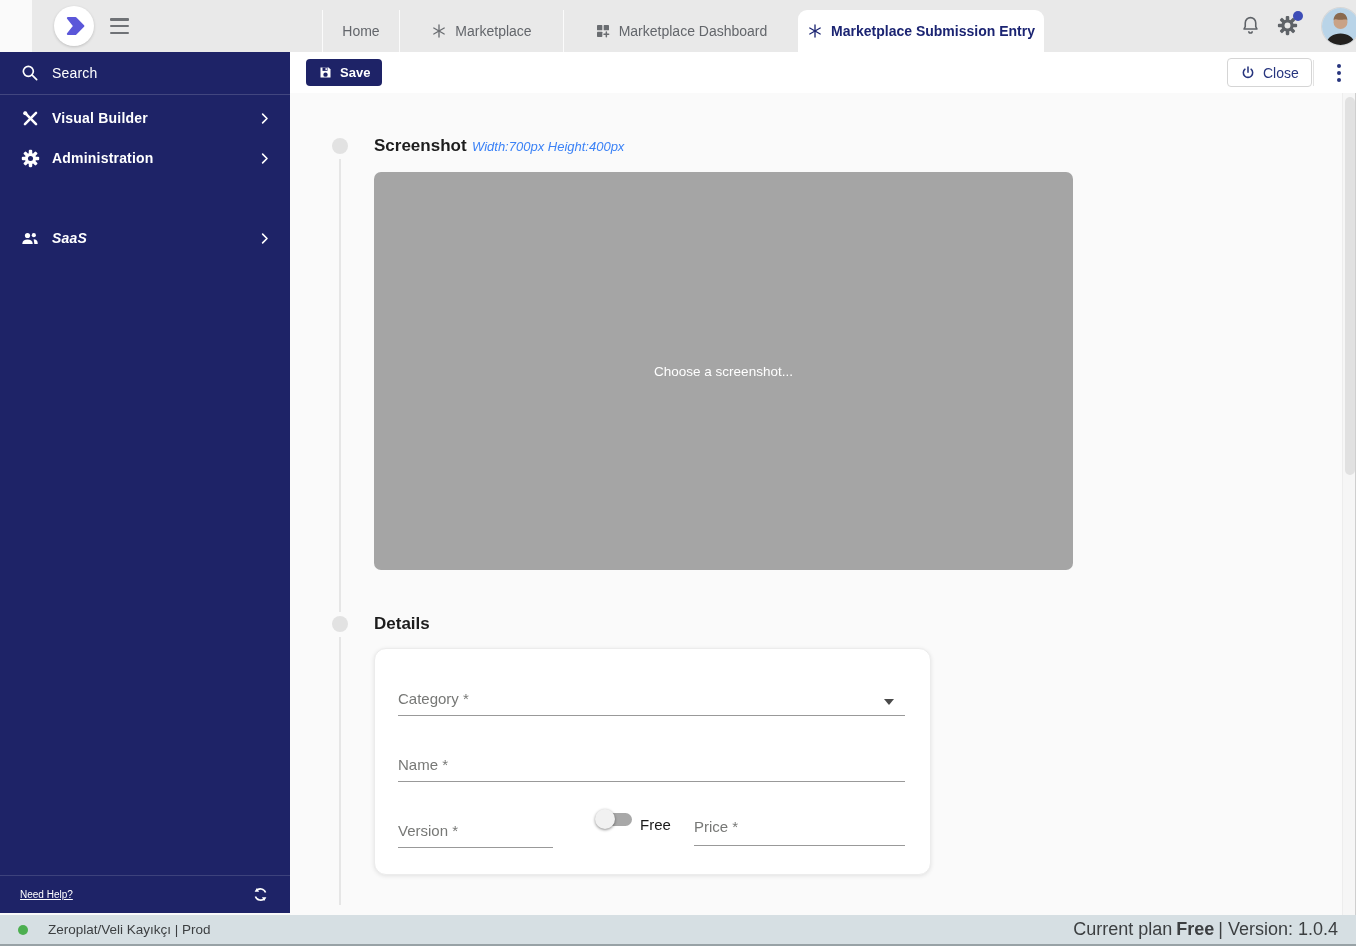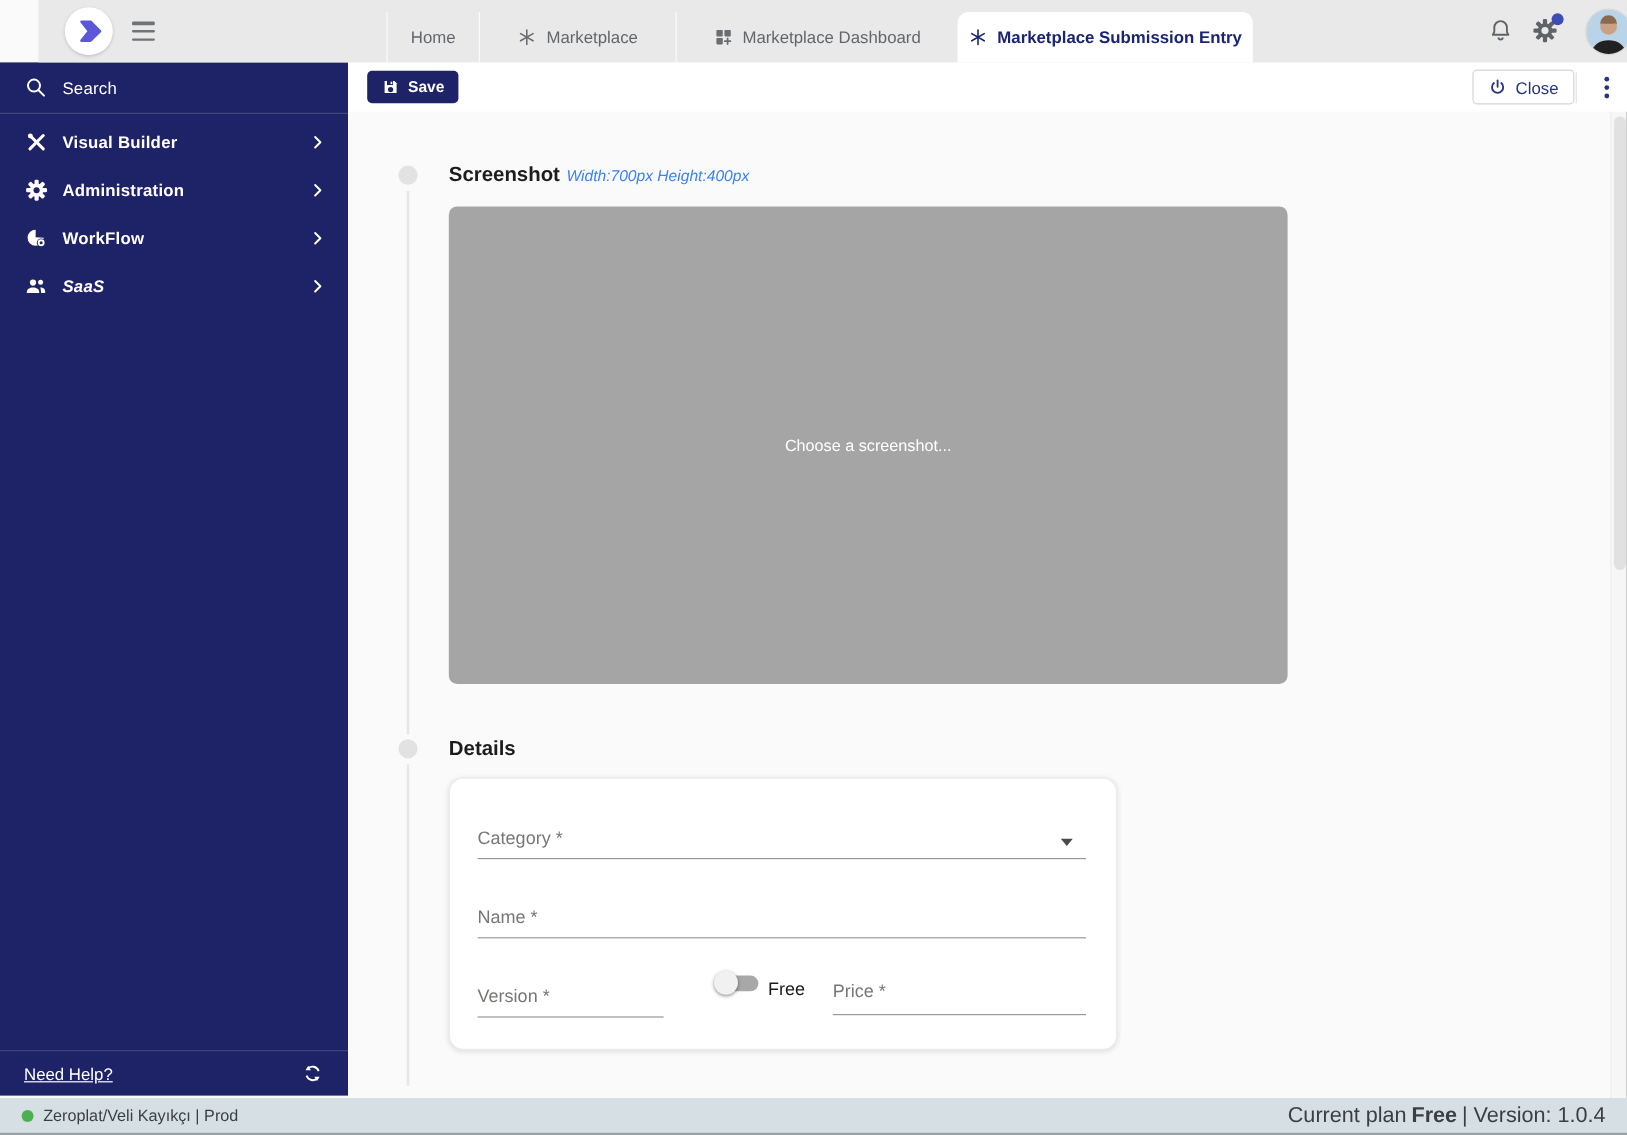--- a/index.html
+++ b/index.html
@@ -29,21 +29,21 @@
   
   .sidebar { position:absolute; left:0; top:52px; width:290px; height:861px; background:#1e2367; color:#fff; z-index:4; }
   .side-row { position:absolute; left:0; width:290px; height:40px; display:flex; align-items:center; cursor:pointer; }
   .side-row .sicon { position:absolute; left:18px; width:24px; display:flex; justify-content:center; }
   .side-row .slabel { position:absolute; left:52px; font-size:14px; font-weight:bold; letter-spacing:.2px; }
   .side-row .chev { position:absolute; right:18px; display:flex; }
   .side-search { top:0; height:43px; border-bottom:1px solid rgba(255,255,255,.16);text-align:center; }
   .side-search .slabel { font-weight:normal; }
   .side-footer { position:absolute; left:0; bottom:0; width:290px; height:38px; border-top:1px solid rgba(255,255,255,.14);
     display:flex; align-items:center; justify-content:space-between; padding:0 20px; }
-  .help-link { color:#fff; font-size:14px; text-decoration:underline; cursor:pointer; }
+  .help-link { color:#fff; font-size:10px; text-decoration:underline; cursor:pointer; }
   .refresh-btn { cursor:pointer; display:flex; }
 
   
   .main-toolbar { position:absolute; left:290px; top:52px; width:1066px; height:41px; background:#fff; z-index:3; }
   .btn-save { position:absolute; left:16px; top:7px; height:27px; padding:0 12px; background:#1e2367; color:#fff;
     border:none; border-radius:4px; font-size:13px; font-weight:bold; display:flex; align-items:center; gap:7px; cursor:pointer; font-family:inherit; }
   .btn-close { position:absolute; left:937px; top:6px; height:29px; padding:0 12px; background:#fff; color:#27357e;
     border:1px solid #d5d5d5; border-radius:4px; font-size:14px; display:flex; align-items:center; gap:7px; cursor:pointer; font-family:inherit; }
   .tb-divider { position:absolute; left:1023px; top:8px; width:1px; height:26px; background:#e3e3e3; }
   .kebab { position:absolute; left:1037px; top:9px; width:24px; height:24px; display:flex; flex-direction:column;
@@ -73,21 +73,21 @@
     box-shadow:0 1px 3px rgba(0,0,0,.45); }
 
   
   .scroll-track { position:absolute; left:1052px; top:0; width:14px; height:822px; background:#f6f6f6;
     border-left:1px solid #ededed; border-right:1px solid #cfcfcf; }
   .scroll-thumb { position:absolute; left:1.5px; top:4px; width:10px; height:378px; background:#e1e1e1; border-radius:6px; cursor:pointer; }
 
   
   .statusbar { position:absolute; left:0; top:915px; width:1356px; height:31px; background:#d6dfe3;
     border-bottom:2px solid #98a2a6; display:flex; align-items:center; justify-content:space-between; padding:0 18px; z-index:6; }
-  .status-left { display:flex; align-items:center; gap:8px; font-size:13.5px; color:#3c3f41; }
+  .status-left { display:flex; align-items:center; gap:20px; font-size:13.5px; color:#3c3f41; }
   .status-dot { width:10px; height:10px; border-radius:50%; background:#4caf50; }
   .status-right { font-size:18px; color:#3c3f41; display:flex; gap:4px; }
   .status-right b { font-weight:bold; }
 </style>
 </head>
 <body>
 
 <div id="app">
 
   <div class="topbar">
@@ -220,36 +220,20 @@
           </svg>
       </span>
       <span class="slabel">Administration</span>
       <span class="chev">
         <svg viewBox="0 0 24 24" width="15" height="15">
             <path d="M9 5l7 7-7 7" fill="none" stroke="#fff" stroke-width="2.6" stroke-linecap="round" stroke-linejoin="round"></path>
           </svg>
       </span>
     </div>
 
-    <div class="side-row" style="top:126px;">
-      <span class="sicon">
-        <svg viewBox="0 0 24 24" width="19" height="19">
-            <path d="M11 3a8.5 8.5 0 1 0 8.5 8.5L11 11z" fill="#fff"></path>
-            <circle cx="16.8" cy="16.8" r="4.6" fill="#1e2367"></circle>
-            <circle cx="16.8" cy="16.8" r="3.6" fill="#fff"></circle>
-            <circle cx="16.8" cy="16.8" r="1.6" fill="#1e2367"></circle>
-          </svg>
-      </span>
-      <span class="slabel">WorkFlow</span>
-      <span class="chev">
-        <svg viewBox="0 0 24 24" width="15" height="15">
-            <path d="M9 5l7 7-7 7" fill="none" stroke="#fff" stroke-width="2.6" stroke-linecap="round" stroke-linejoin="round"></path>
-          </svg>
-      </span>
-    </div>
 
     <div class="side-row" style="top:166px;font-style:italic;">
       <span class="sicon">
         <svg viewBox="0 0 24 24" width="20" height="20">
             <circle cx="9" cy="9" r="3.1" fill="#fff"></circle>
             <path d="M2.8 18.5c0-3 2.8-4.6 6.2-4.6s6.2 1.6 6.2 4.6v.8H2.8z" fill="#fff"></path>
             <circle cx="16.6" cy="8.6" r="2.5" fill="#fff"></circle>
             <path d="M16.4 13.6c2.9.3 4.8 1.8 4.8 4.3v1.4h-4" fill="#fff"></path>
           </svg>
       </span>

